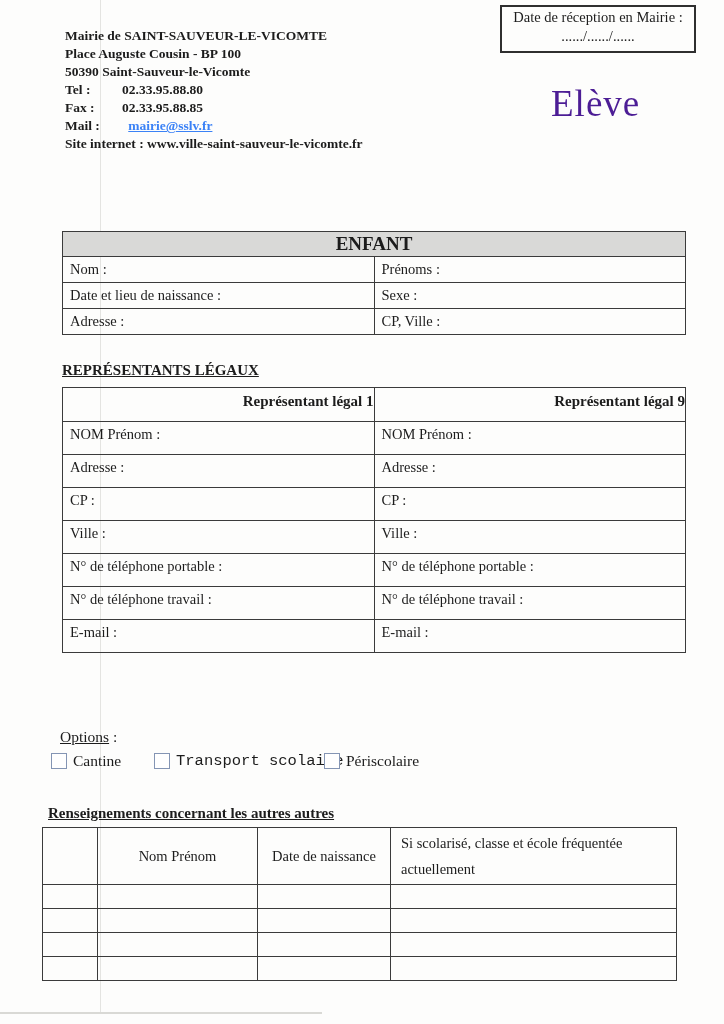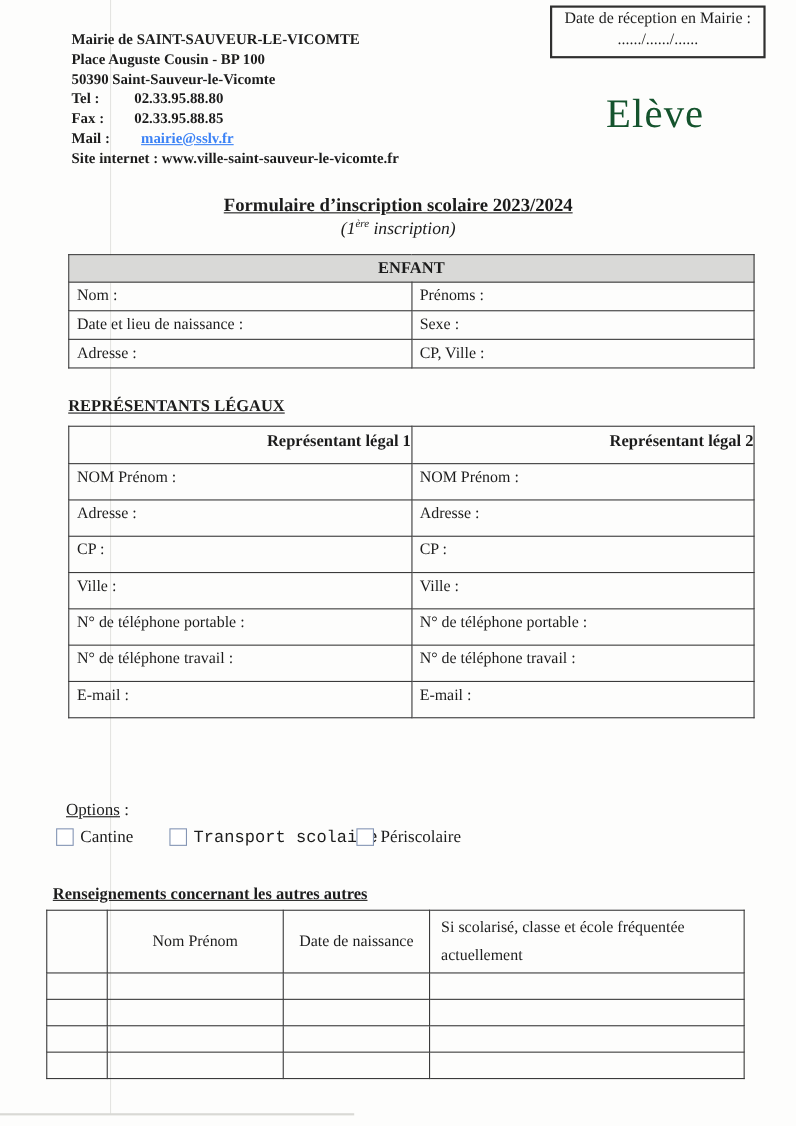--- a/index.html
+++ b/index.html
@@ -18,34 +18,34 @@
   .contact-lbl { display:inline-block; width:57px; }
   .mail-link { color:#3b82f6; text-decoration:underline; cursor:pointer;margin-left:25px; }
 
   
   .reception-box {
     position:absolute; left:500px; top:5px; width:196px; height:48px;
     border:2px solid #2f2f2f; text-align:center; font-size:14.5px; line-height:19px; padding-top:1px;
   }
 
   
-  .doc-tag { position:absolute; left:551px; top:82px; font-size:37px; color:#14532d; letter-spacing:1px; }
+  .doc-tag { position:absolute; left:551px; top:82px; font-size:37px; color:#4c1d95; letter-spacing:1px; }
 
   
   .title-wrap { position:absolute; left:0; top:177px; width:724px; text-align:center; }
   .title-main { font-size:17px; font-weight:bold; text-decoration:underline; }
   .title-sub { font-size:16px; font-style:italic; margin-top:1px; }
   .title-sub sup { font-size:10px; }
 
   
   table { border-collapse:collapse; table-layout:fixed; }
   td, th { border:1.4px solid #3b3b3b; font-weight:normal; }
 
   .enfant-table { position:absolute; left:62px; top:231px; width:624px; }
-  .enfant-table th.bar { height:25px; background:#d9d9d7; text-align:center; font-weight:bold; font-size:15px; }
+  .enfant-table th.bar { height:25px; background:#d9d9d7; text-align:center; font-weight:bold; font-size:19px; }
   .enfant-table td { height:26px; font-size:14.5px; padding-left:7px; vertical-align:middle; }
 
   .section-heading { position:absolute; font-weight:bold; font-size:15px; text-decoration:underline; white-space:nowrap; }
   .h-representants { left:62px; top:362px; }
   .h-autres { left:48px; top:805px; }
 
   .rep-table { position:absolute; left:62px; top:387px; width:624px; }
   .rep-table th { height:34px; font-size:15px; font-weight:bold; text-align:right; padding:5px 0 0 7px; vertical-align:top; }
   .rep-table td { height:33px; font-size:14.5px; padding:4px 0 0 7px; vertical-align:top; }
 
@@ -91,24 +91,20 @@
     <div>Site internet : www.ville-saint-sauveur-le-vicomte.fr</div>
   </div>
 
   <div class="reception-box">
     <div>Date de réception en Mairie :</div>
     <div>....../....../......</div>
   </div>
 
   <div class="doc-tag">Elève</div>
 
-  <div class="title-wrap">
-    <div class="title-main">Formulaire d’inscription scolaire 2023/2024</div>
-    <div class="title-sub"><span>(1</span><sup>ère</sup><span> inscription)</span></div>
-  </div>
 
   <table class="enfant-table">
     <tbody>
         <tr>
       <th class="bar" colspan="2">ENFANT</th>
     </tr>
     <tr>
       <td>Nom :</td>
       <td>Prénoms :</td>
     </tr>
@@ -122,21 +118,21 @@
     </tr>
   </tbody>
     </table>
 
   <div class="section-heading h-representants">REPRÉSENTANTS LÉGAUX</div>
 
   <table class="rep-table">
     <tbody>
         <tr>
       <th>Représentant légal 1</th>
-      <th>Représentant légal 2</th>
+      <th>Représentant légal 9</th>
     </tr>
     <tr>
       <td>NOM Prénom :</td>
       <td>NOM Prénom :</td>
     </tr>
     <tr>
       <td>Adresse :</td>
       <td>Adresse :</td>
     </tr>
     <tr>

